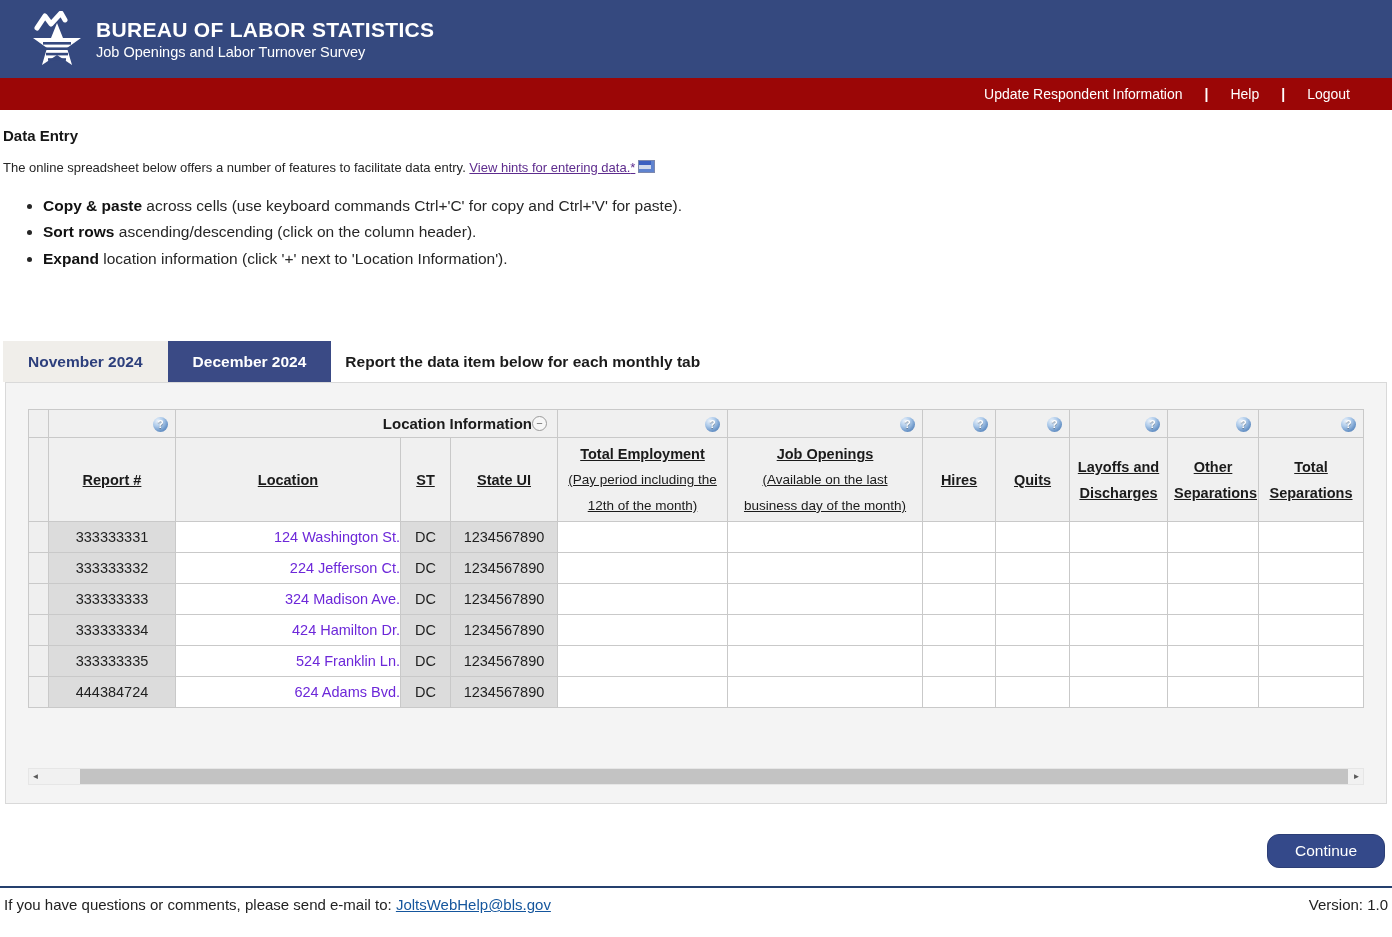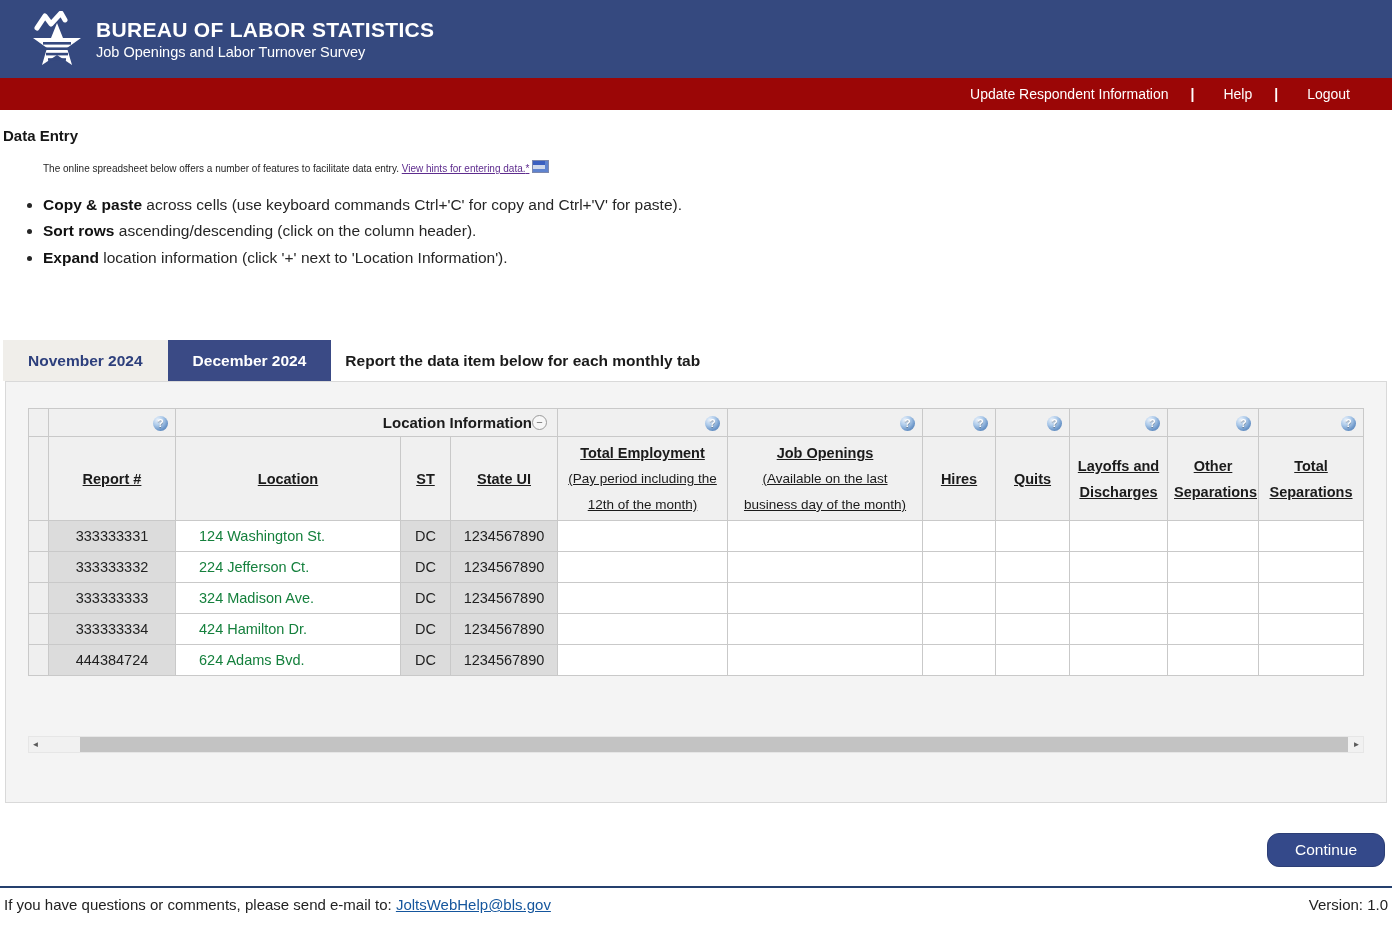--- a/index.html
+++ b/index.html
@@ -14,27 +14,27 @@
 
   
   .app-header { background:#35497f; height:78px; display:flex; align-items:center; }
   .logo-wrap { margin-left:30px; width:54px; height:56px; flex:0 0 auto; }
   .title-wrap { margin-left:12px; }
   .app-title { color:#fff; font-weight:bold; font-size:21px; letter-spacing:.3px; }
   .app-subtitle { color:#fff; font-size:14.5px; margin-top:2px; }
 
   
   .navbar { background:#9b0606; height:32px; display:flex; justify-content:flex-end; align-items:center; padding-right:42px; }
-  .nav-link { color:#fff; font-size:14px; text-decoration:none; cursor:pointer;margin-left:7px; }
+  .nav-link { color:#fff; font-size:14px; text-decoration:none; cursor:pointer; }
   .nav-sep { color:#fff; font-size:14px; font-weight:bold; margin:0 22px; }
 
   
   .main { padding: 0 3px; }
   .page-title { font-size:15px; font-weight:bold; color:#161616; margin-top:17px; }
-  .intro { font-size:10px; color:#262626; margin-top:16px;margin-left:40px; }
+  .intro { font-size:13px; color:#262626; margin-top:16px; }
   .hints-link { color:#5e2c8e; text-decoration:underline; cursor:pointer; }
   .win-icon { display:inline-block; width:17px; height:13px; margin-left:3px; vertical-align:-1px;
     border:1px solid #7d88ad; background: linear-gradient(180deg,#3a5fc0 0 4px,#cfd8eb 4px 100%);
     box-shadow: inset -3px -3px 0 #5f83cf; }
   .bullets { margin: 20px 0 0 40px; font-size:15.5px; color:#262626; }
   .bullets li { margin-bottom: 4px; line-height:1.45; }
   .bullets b { color:#111; }
 
   
   .tabbar { display:flex; align-items:stretch; height:41px; margin-top:71px; }
@@ -52,21 +52,21 @@
   .grp-loc { padding:0 10px; }
   .grp-loc-inner { display:flex; align-items:center; justify-content:flex-end; }
   .grp-loc-label { font-weight:bold; font-size:15px; color:#1b1b1b; }
   .hdr-row th { height:84px; background:#f0f0f0; text-align:center; vertical-align:middle;
     font-weight:bold; color:#1b1b1b; line-height:26px; padding:0 6px; }
   .hdr-link { text-decoration:underline; cursor:pointer; }
   .hdr-sub { display:block; font-weight:normal; font-size:13.5px; text-decoration:underline; }
   .data-row td { height:31px; }
   .handle-cell { background:#efefef; }
   .cell-ro { background:#dcdcdc; text-align:center; color:#1f1f1f; }
-  .cell-loc { background:#fff; text-align:left; padding-left:23px; color:#15803d; }
+  .cell-loc { background:#fff; text-align:right; padding-left:23px; color:#6d28d9; }
   .cell-entry { background:#fff; cursor:text; }
 
   .help-icon { display:inline-block; width:15px; height:15px; border-radius:50%; cursor:pointer;
     background: radial-gradient(circle at 32% 26%, #eaf2fb 0%, #aac8e9 38%, #6d97c9 68%, #4976ad 100%);
     color:#fff; font-size:10.5px; font-weight:bold; text-align:center; line-height:15px;
     text-shadow: 0 1px 1px rgba(0,0,0,.35); }
   .collapse-icon { display:inline-block; width:15px; height:15px; border-radius:50%; cursor:pointer;
     border:1px solid #9a9a9a; background:#f7f7f7; color:#6a6a6a; font-size:11px; line-height:12px; text-align:center; }
 
   
@@ -256,20 +256,34 @@
         <td class="cell-entry"></td>
         <td class="cell-entry"></td>
         <td class="cell-entry"></td>
         <td class="cell-entry"></td>
         <td class="cell-entry"></td>
         <td class="cell-entry"></td>
         <td class="cell-entry"></td>
       </tr>
       <tr class="data-row">
         <td class="handle-cell"></td>
+        <td class="cell-ro">333333335</td>
+        <td class="cell-loc">524 Franklin Ln.</td>
+        <td class="cell-ro">DC</td>
+        <td class="cell-ro">1234567890</td>
+        <td class="cell-entry"></td>
+        <td class="cell-entry"></td>
+        <td class="cell-entry"></td>
+        <td class="cell-entry"></td>
+        <td class="cell-entry"></td>
+        <td class="cell-entry"></td>
+        <td class="cell-entry"></td>
+      </tr>
+      <tr class="data-row">
+        <td class="handle-cell"></td>
         <td class="cell-ro">444384724</td>
         <td class="cell-loc">624 Adams Bvd.</td>
         <td class="cell-ro">DC</td>
         <td class="cell-ro">1234567890</td>
         <td class="cell-entry"></td>
         <td class="cell-entry"></td>
         <td class="cell-entry"></td>
         <td class="cell-entry"></td>
         <td class="cell-entry"></td>
         <td class="cell-entry"></td>

